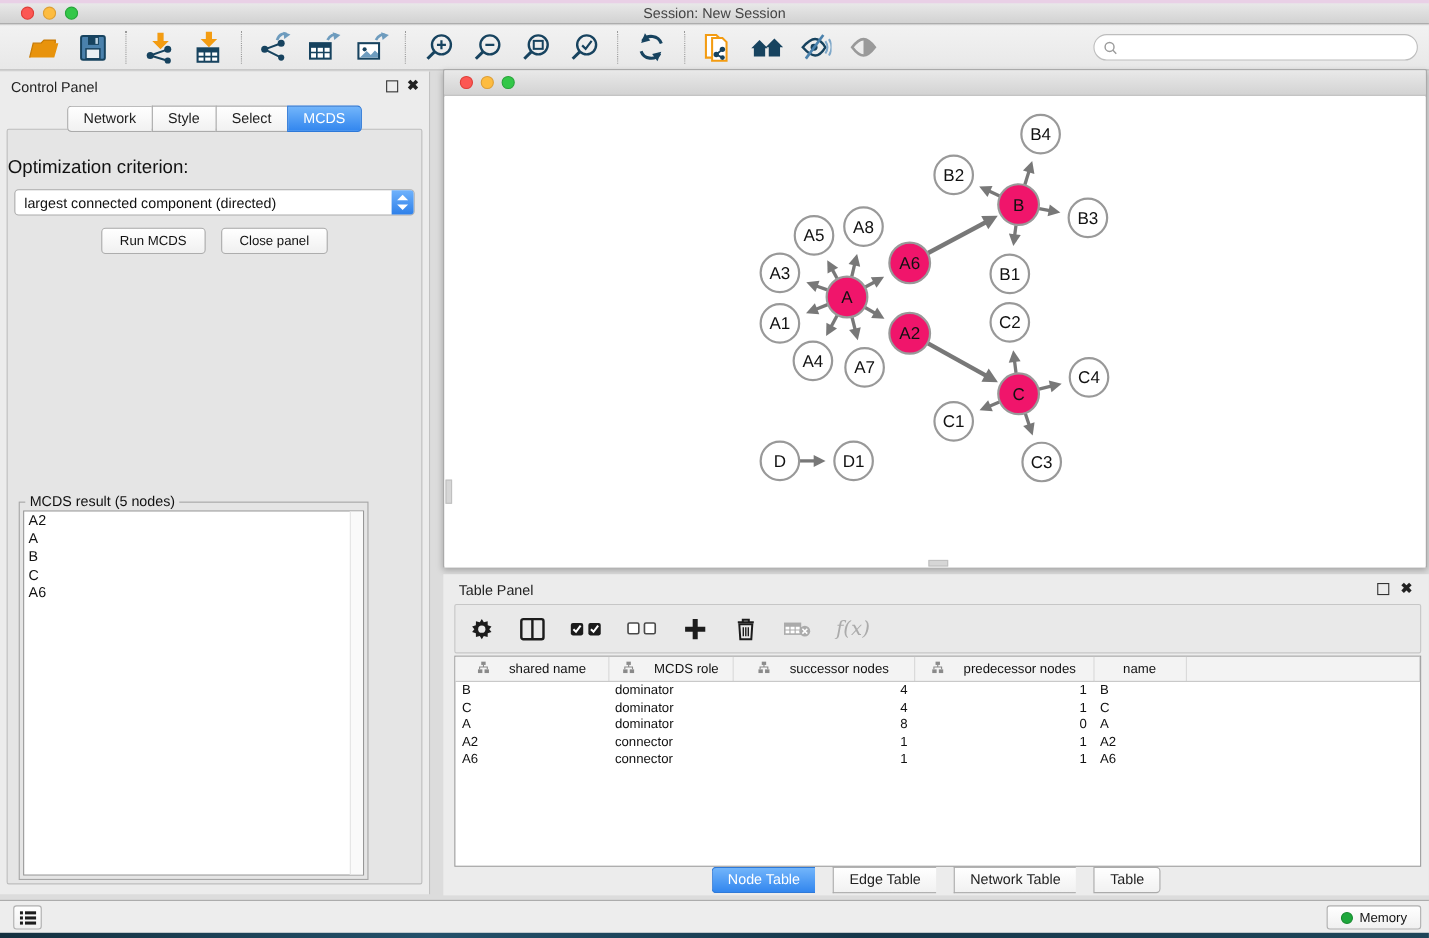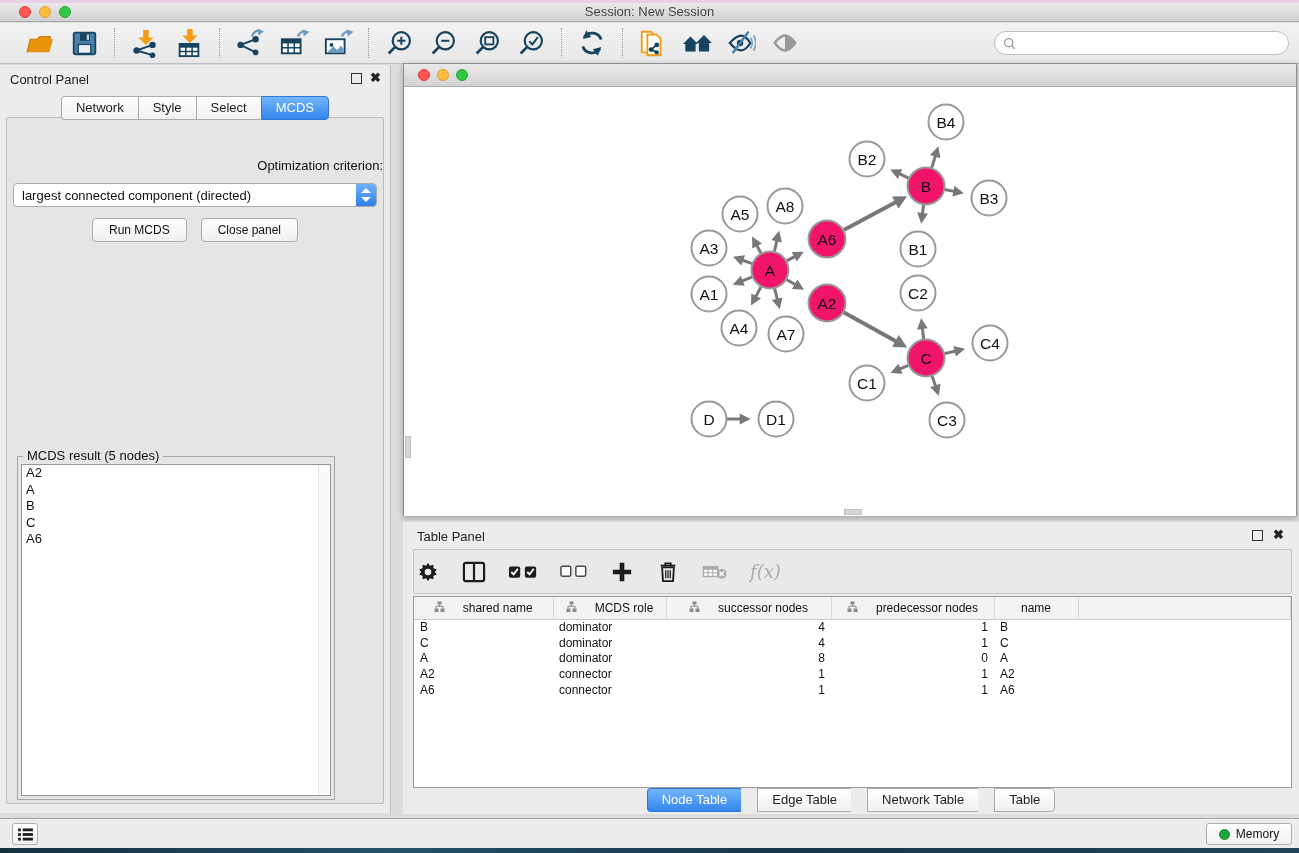--- a/index.html
+++ b/index.html
@@ -40,21 +40,21 @@
 
   .ctabs { position:absolute; left:0; top:31px; width:100%; display:flex; justify-content:center; z-index:3; }
   .seg { font-size:13px; color:#222; background:linear-gradient(#FFFFFF,#F1F1F1);
     border:1px solid #ABABAB; border-right:none; padding:3px 14px 4px; cursor:default; }
   .seg:first-child { border-radius:4px 0 0 4px; }
   .seg:last-child { border-right:1px solid #ABABAB; border-radius:0 4px 4px 0; }
   .seg.active { background:linear-gradient(#72B5FB,#3286EE); color:#fff; border-color:#2E79D8; }
 
   .cbody { position:absolute; left:6px; top:52px; width:378px; height:687px;
     background:#E5E5E5; border:1px solid #BDBDBD; border-radius:2px; }
-  .optlabel { text-align:right; margin-top:40px; font-size:13px; color:#111; }
+  .optlabel { text-align:left; margin-top:24px; font-size:17px; color:#111; }
   .selectwrap { position:relative; margin:10px auto 0; width:364px; height:24px;
     background:#fff; border:1px solid #ABABAB; border-radius:4px; display:flex; align-items:center; }
   .selectwrap .selval { flex:1; font-size:13px; color:#111; padding-left:8px; white-space:nowrap; }
   .stepper { width:20px; height:22px; border-radius:0 3px 3px 0;
     background:linear-gradient(#6FB2FC,#2E80E9); position:relative; }
   .stepper .up, .stepper .dn { position:absolute; left:5px; width:0; height:0; border-left:5px solid transparent; border-right:5px solid transparent; }
   .stepper .up { top:4px; border-bottom:5px solid #fff; }
   .stepper .dn { bottom:4px; border-top:5px solid #fff; }
   .btnrow { display:flex; justify-content:center; gap:14px; margin-top:11px; }
   .pbtn { font-size:12px; color:#111; background:linear-gradient(#FFFFFF,#F0F0F0);
@@ -79,21 +79,21 @@
   .netcanvas { position:absolute; left:0; top:24px; width:892px; height:428px; background:#fff; }
   .scrollmark-v { position:absolute; left:1px; top:348px; width:6px; height:22px; background:#D6D6D6; border:1px solid #C0C0C0; }
   .scrollmark-h { position:absolute; left:440px; bottom:1px; width:18px; height:6px; background:#D6D6D6; border:1px solid #C0C0C0; }
 
   
   .tpanel { position:absolute; left:403px; top:522px; width:896px; height:292px; background:#ECECEC; }
   .tpanel .phead .ptitle { left:14px; }
   .tpanel .float-btn { right:36px; } .tpanel .close-btn { right:15px; }
   .ttoolbar { position:absolute; left:10px; top:27px; width:879px; height:45px;
     background:#E9E9E9; border:1px solid #C6C6C6; border-radius:2px;
-    display:flex; align-items:center; gap:22px; padding-left:2px;text-align:center; }
+    display:flex; align-items:center; gap:22px; padding-left:12px;text-align:center; }
   .tbicon { display:flex; align-items:center; justify-content:center; min-width:24px; height:30px; }
   .fx { font-family:"DejaVu Serif", serif; font-style:italic; font-size:18px; color:#ABABAB; }
 
   .datatable { position:absolute; left:10px; top:74px; width:879px; height:192px;
     background:#fff; border:1px solid #9A9A9A; overflow:hidden; }
   table.grid { border-collapse:collapse; width:100%; table-layout:fixed; }
   table.grid th { height:22px; background:#F3F3F3; border-bottom:1px solid #C9C9C9;
     border-right:1px solid #D8D8D8; font-size:12px; font-weight:normal; color:#111; text-align:center; }
   table.grid th .thwrap { display:flex; align-items:center; justify-content:center; gap:18px; }
   table.grid td { height:15.8px; font-size:12px; color:#111; padding:0 6px; white-space:nowrap; }

